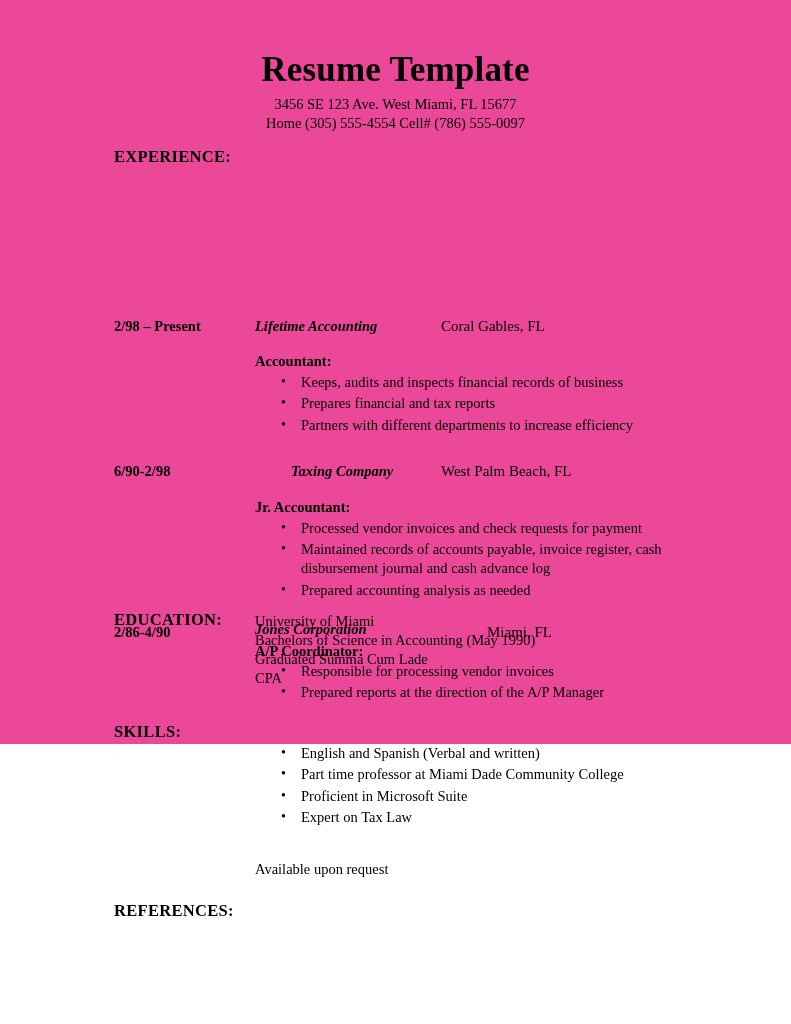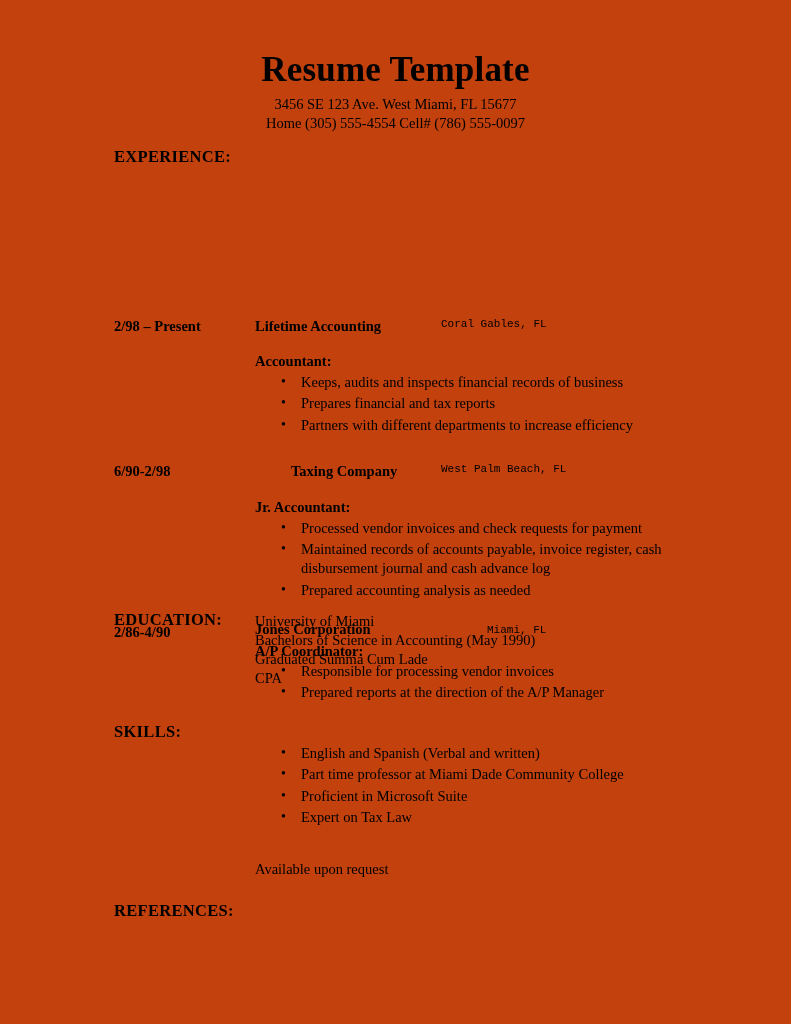--- a/index.html
+++ b/index.html
@@ -14,22 +14,22 @@
     font-family: "Liberation Serif", "DejaVu Serif", serif;
     color: #000000;
     overflow: hidden;
   }
 
   .page {
     position: absolute;
     left: 0;
     top: 0;
     width: 791px;
-    height: 1024px;
-    background: #c2410c;
+    height: 744px;
+    background: #ec4899;
   }
 
   
   .header {
     text-align: center;
     padding-top: 52px;
   }
   .resume-title {
     font-size: 35px;
     font-weight: bold;
@@ -63,26 +63,26 @@
     font-size: 14.5px;
     font-weight: bold;
     white-space: nowrap;
   }
   .entry-company {
     position: absolute;
     left: 255px;
     font-size: 14.5px;
     font-weight: bold;
     white-space: nowrap;
+    font-style: italic;
   }
   .entry-location {
     position: absolute;
-    font-size: 11px;
-    white-space: nowrap;
-    font-family: Liberation Mono, monospace;
+    font-size: 15px;
+    white-space: nowrap;
   }
   .entry-role {
     position: absolute;
     left: 255px;
     font-size: 14.5px;
     font-weight: bold;
     white-space: nowrap;
   }
 
   .bullets {

